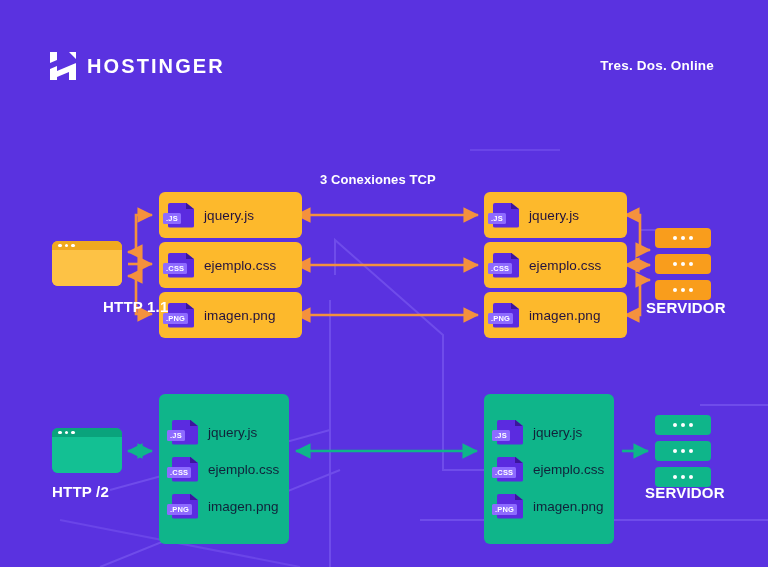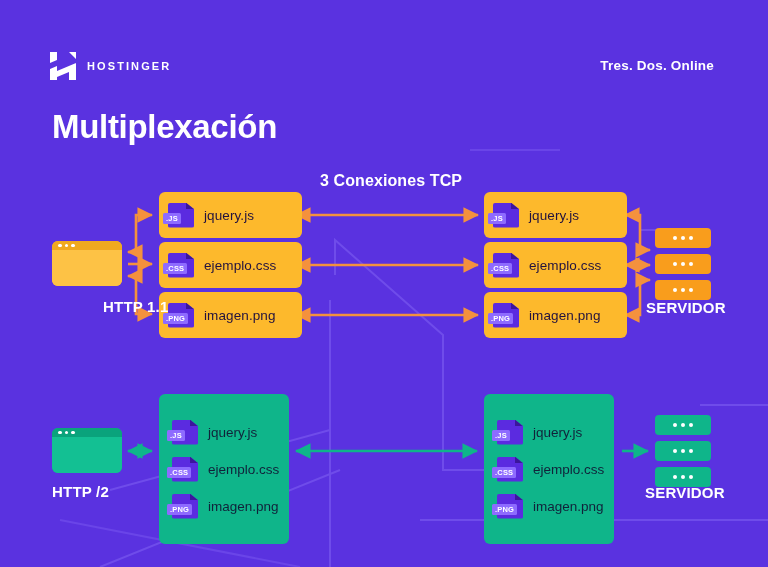--- a/index.html
+++ b/index.html
@@ -11,34 +11,34 @@
   }
   .stage{position:absolute;inset:0;}
 
   
   .bg-deco{position:absolute;inset:0;z-index:0;pointer-events:none;}
 
   
   .brand{position:absolute;left:50px;top:52px;display:flex;align-items:center;gap:11px;z-index:5;}
   .brand-logo{width:26px;height:28px;display:block;}
   .brand-name{
-    color:#ffffff;font-size:11px;font-weight:bold;letter-spacing:2.1px;
+    color:#ffffff;font-size:20px;font-weight:bold;letter-spacing:2.1px;
   }
   .tagline{
     position:absolute;right:54px;top:58px;z-index:5;
     color:#ffffff;font-size:13.5px;font-weight:bold;letter-spacing:.2px;
   }
   .page-title{
     position:absolute;left:52px;top:108px;z-index:5;
     color:#ffffff;font-size:33px;font-weight:bold;letter-spacing:-.3px;
   }
 
   
   .conn-label{
-    position:absolute;z-index:6;color:#ffffff;font-size:16px;font-weight:bold;
+    position:absolute;z-index:6;color:#ffffff;font-size:13px;font-weight:bold;
     letter-spacing:.1px;white-space:nowrap;
   }
   #conn-label-1{left:320px;top:172px;}
   #conn-label-2{left:327px;top:414px;}
 
   .node-label{
     position:absolute;z-index:6;color:#ffffff;font-size:15px;font-weight:bold;
     white-space:nowrap;letter-spacing:.2px;
   }
   #label-http11{left:57px;top:298px;margin-left:46px;}
@@ -179,21 +179,20 @@
   <div class="brand">
     <svg class="brand-logo" viewBox="0 0 26 28">
       <path fill="#ffffff" d="M0 0 h7 v8 l-7 3 z"></path>
       <path fill="#ffffff" d="M19 0 h7 v28 h-7 v-8 l-12 5 v-6 l19 -8 v-4 z"></path>
       <path fill="#ffffff" d="M0 17 l7 -3 v14 h-7 z"></path>
     </svg>
     <span class="brand-name">HOSTINGER</span>
   </div>
 
   <div class="tagline">Tres. Dos. Online</div>
-  <div class="page-title">Multiplexación</div>
 
   <div class="conn-label" id="conn-label-1">3 Conexiones TCP</div>
 
   <div class="browser" id="browser-http11">
     <div class="bar">
         <i></i>
         <i></i>
         <i></i>
       </div>
     <div class="body"></div>

